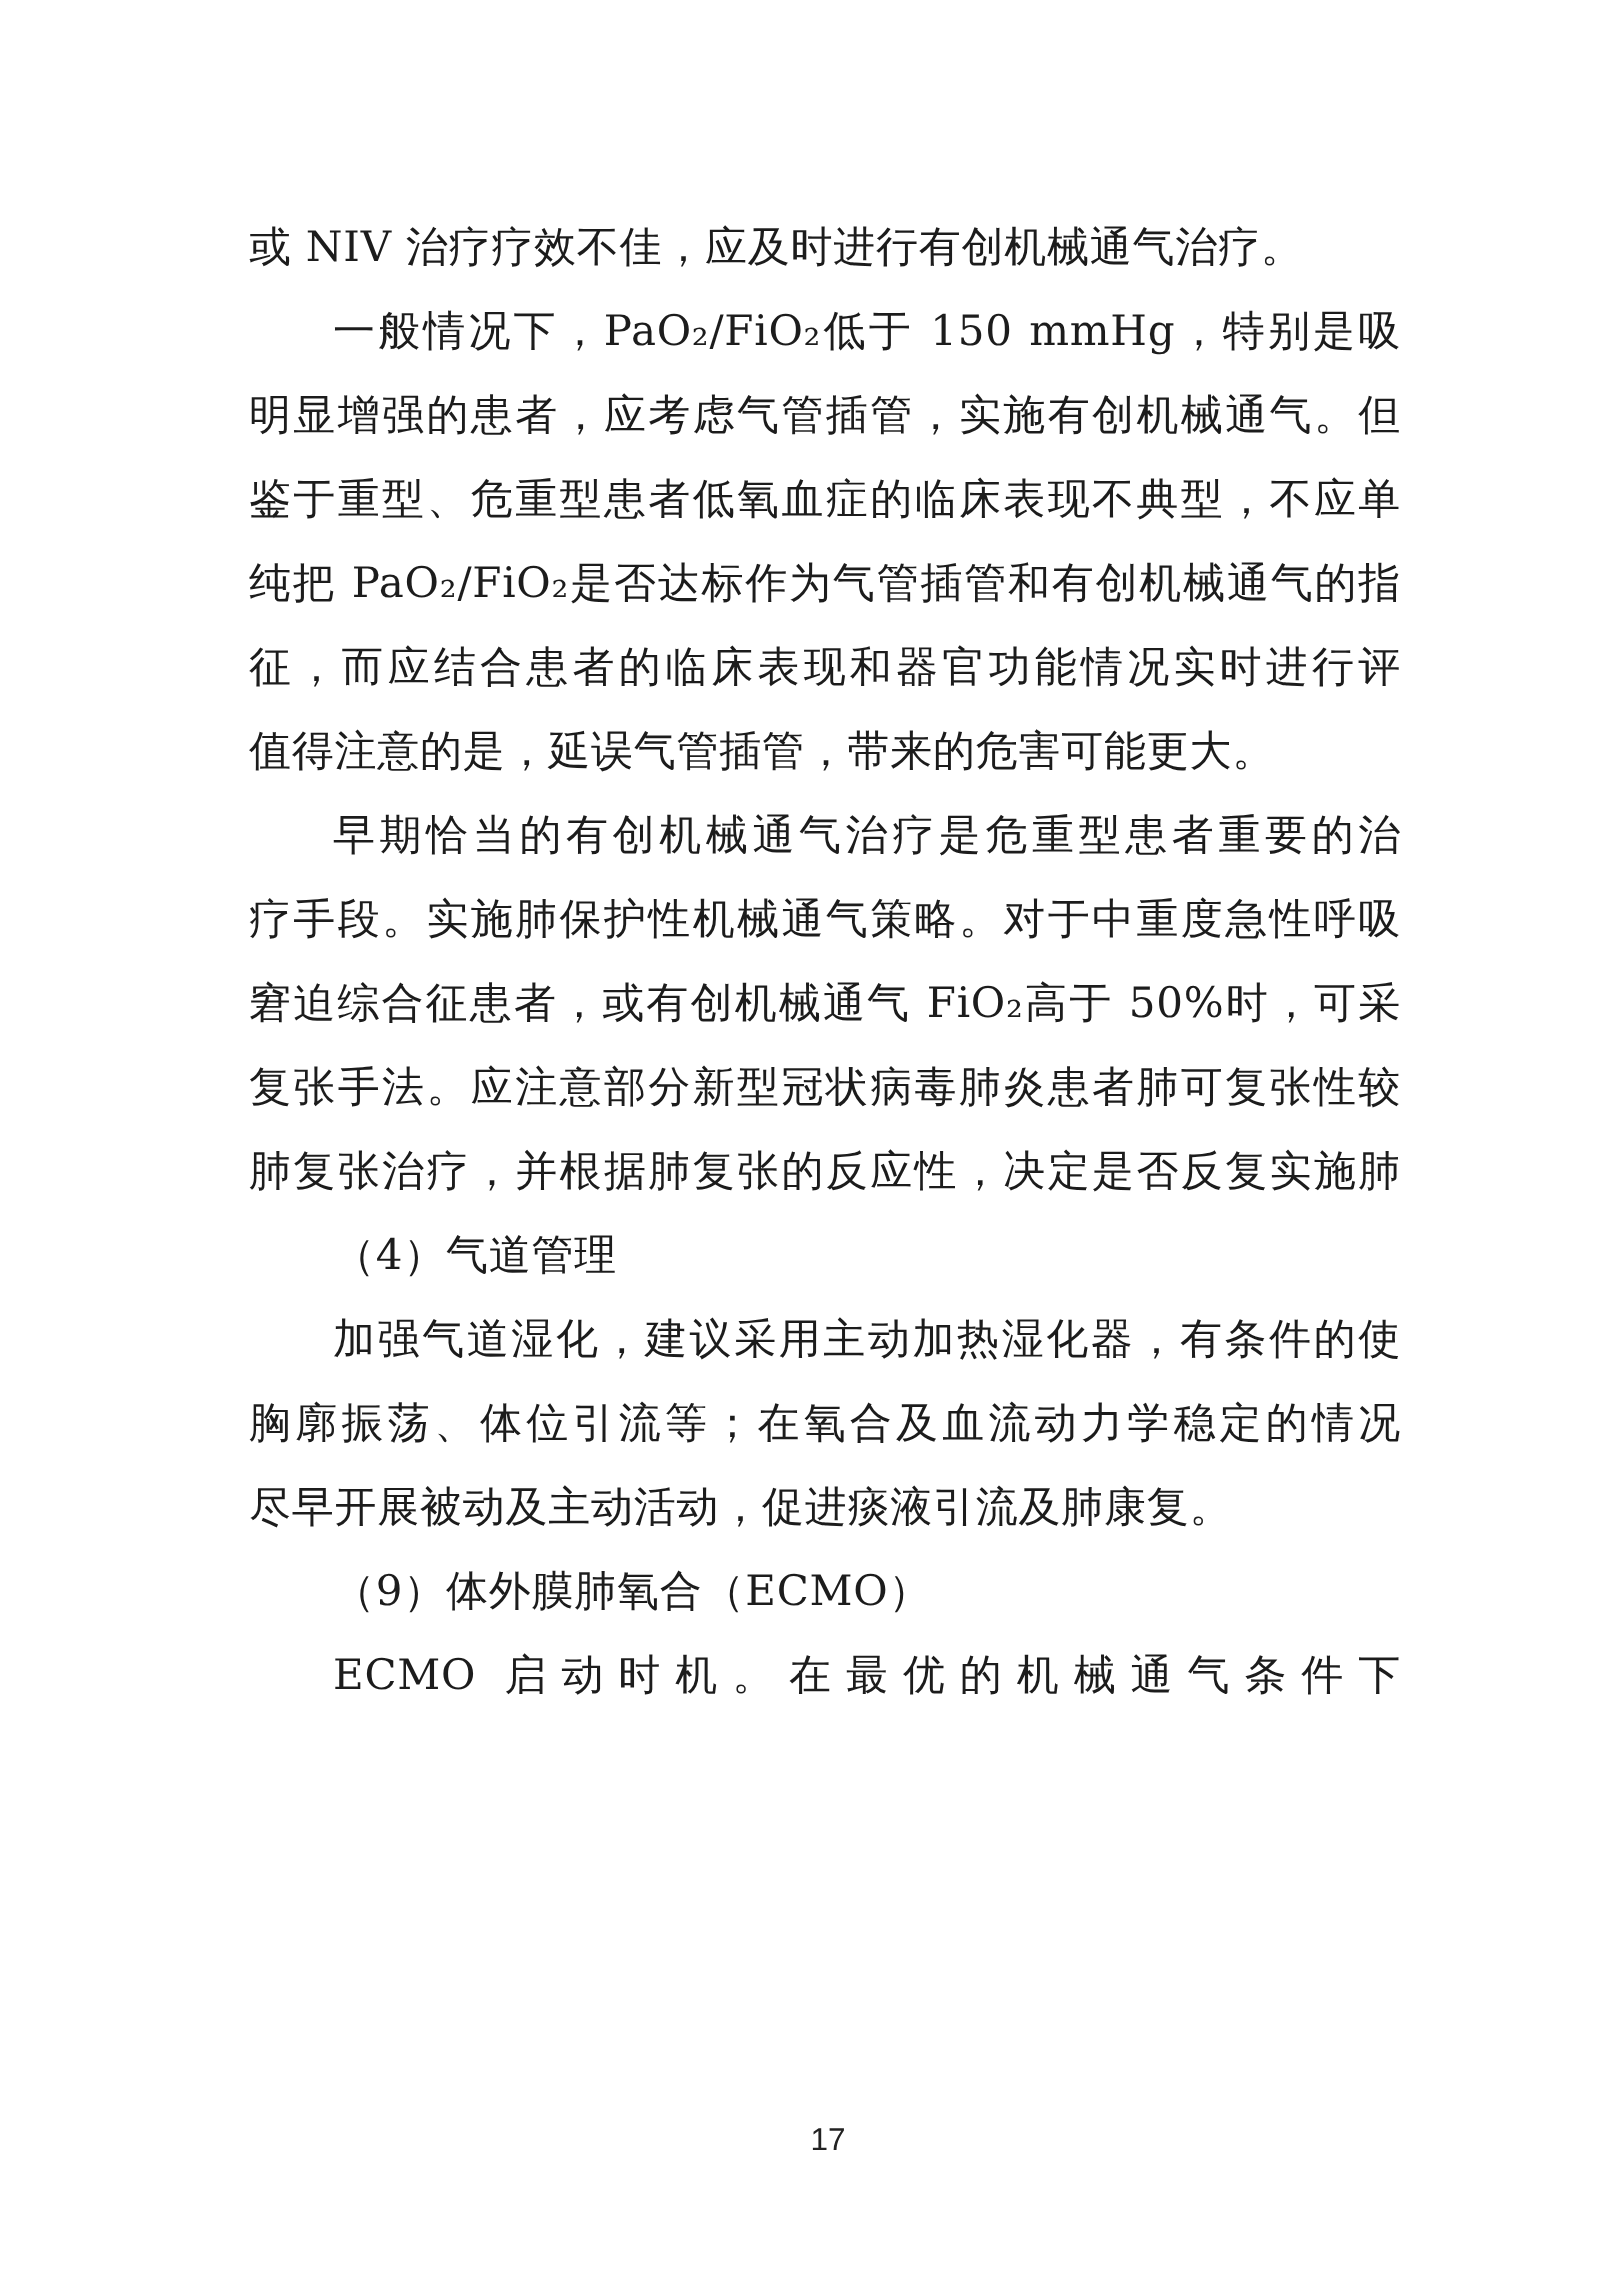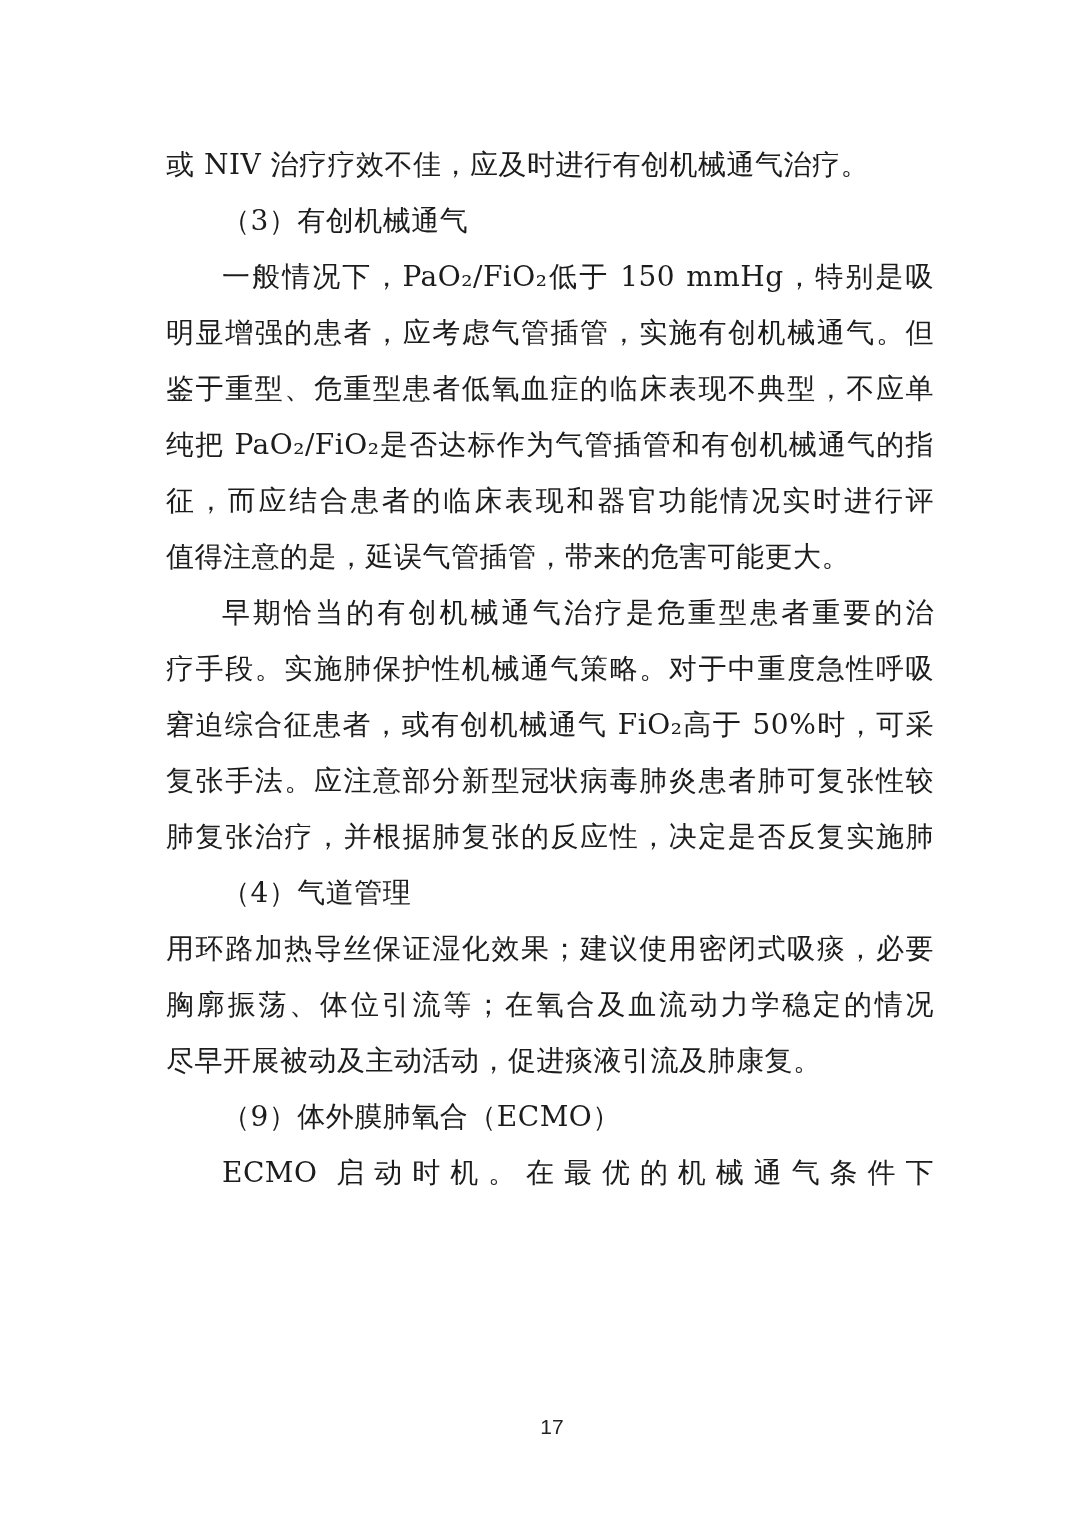--- a/index.html
+++ b/index.html
@@ -49,33 +49,32 @@
     color: #222222;
     font-family: "Liberation Sans", "DejaVu Sans", sans-serif;
   }
 </style>
 </head>
 <body>
 
 <div class="page">
   <div class="body-text">
       <div class="line">或 NIV 治疗疗效不佳，应及时进行有创机械通气治疗。</div>
-      <div class="line indent">（3）有创机械通气</div>
       <div class="line indent fill">一般情况下，PaO₂/FiO₂低于 150 mmHg，特别是吸气努力</div>
       <div class="line fill">明显增强的患者，应考虑气管插管，实施有创机械通气。但</div>
       <div class="line fill">鉴于重型、危重型患者低氧血症的临床表现不典型，不应单</div>
       <div class="line fill">纯把 PaO₂/FiO₂是否达标作为气管插管和有创机械通气的指</div>
       <div class="line fill">征，而应结合患者的临床表现和器官功能情况实时进行评估。</div>
       <div class="line">值得注意的是，延误气管插管，带来的危害可能更大。</div>
       <div class="line indent fill">早期恰当的有创机械通气治疗是危重型患者重要的治</div>
       <div class="line fill">疗手段。实施肺保护性机械通气策略。对于中重度急性呼吸</div>
       <div class="line fill">窘迫综合征患者，或有创机械通气 FiO₂高于 50%时，可采用</div>
       <div class="line fill">复张手法。应注意部分新型冠状病毒肺炎患者肺可复张性较</div>
       <div class="line fill">肺复张治疗，并根据肺复张的反应性，决定是否反复实施肺</div>
       <div class="line indent">（4）气道管理</div>
-      <div class="line fill">用环路加热导丝保证湿化效果；建议使用密闭式吸痰，必要</div>
+      <div class="line indent fill">加强气道湿化，建议采用主动加热湿化器，有条件的使</div>
       <div class="line fill">胸廓振荡、体位引流等；在氧合及血流动力学稳定的情况下，</div>
       <div class="line">尽早开展被动及主动活动，促进痰液引流及肺康复。</div>
       <div class="line indent">（9）体外膜肺氧合（ECMO）</div>
       <div class="line indent fill">ECMO 启动时机。在最优的机械通气条件下（FiO₂≥80%，</div>
     </div>
   <div class="page-number">17</div>
 </div>
 
 </body></html>

